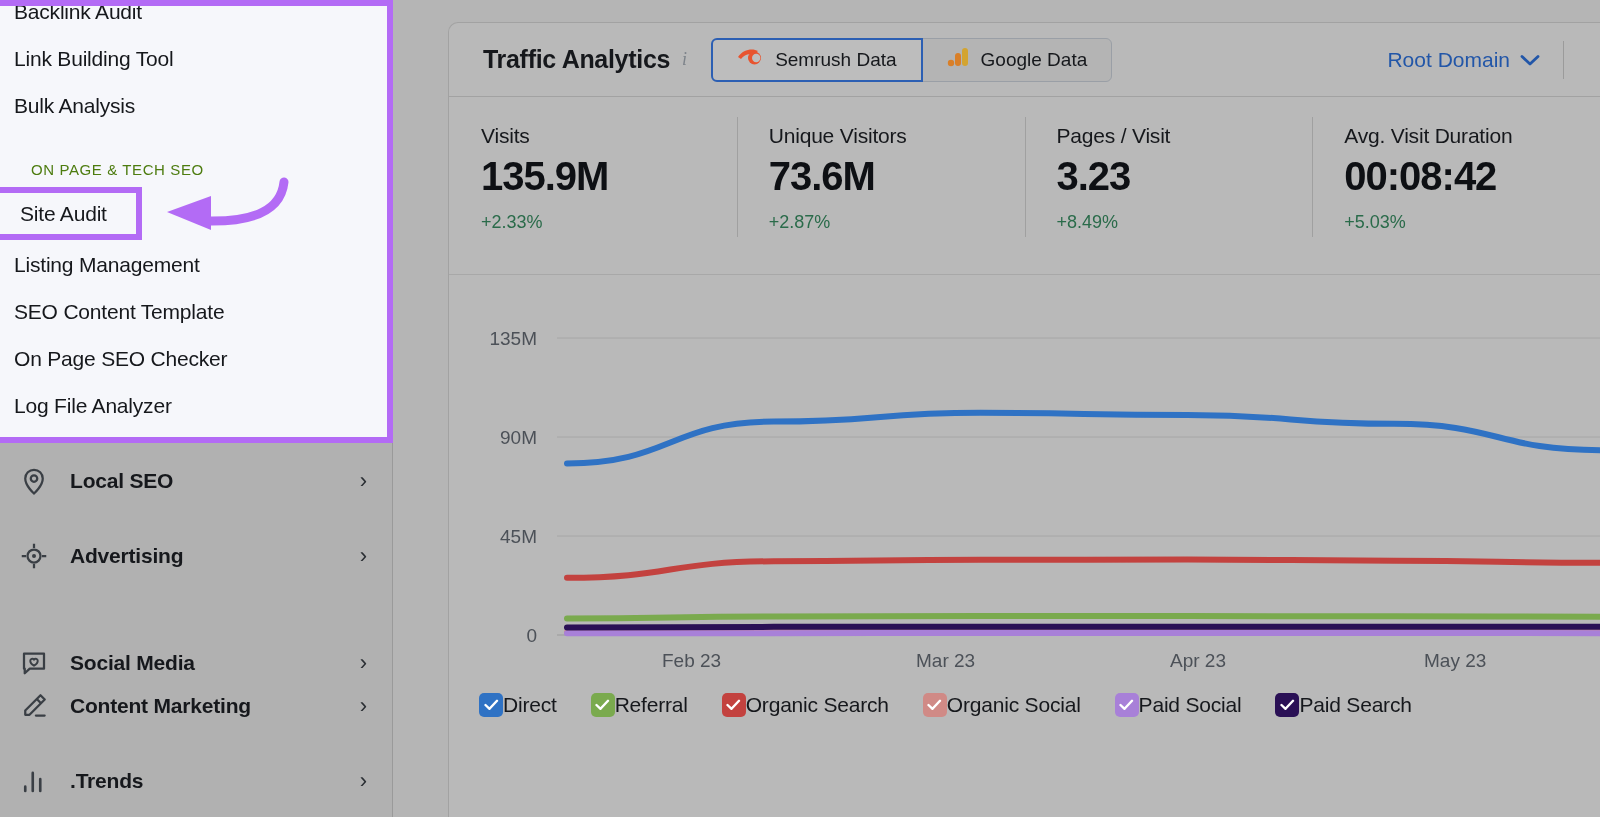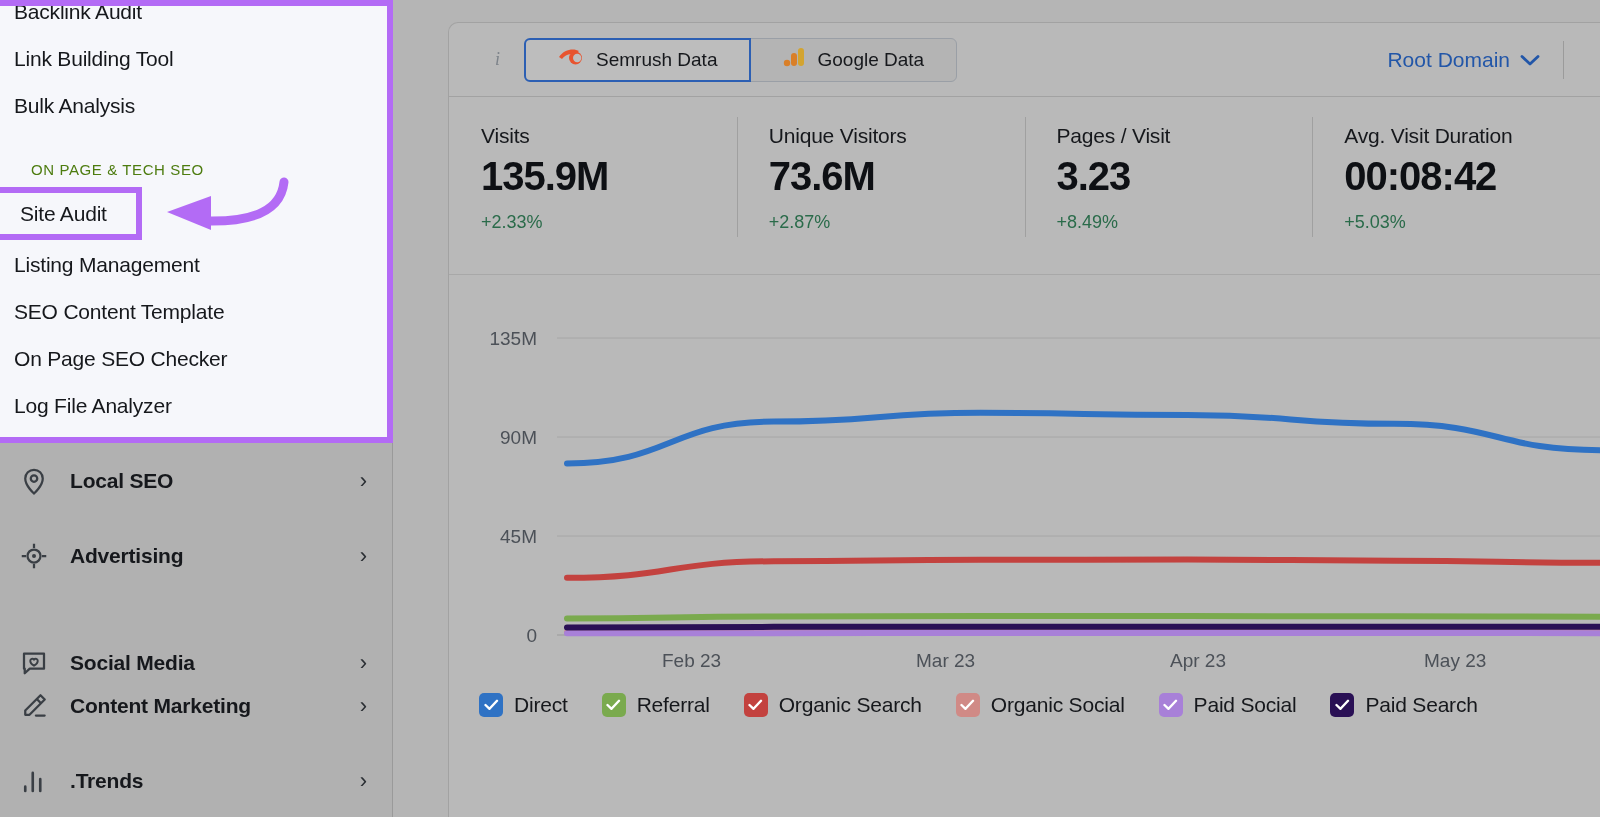--- a/index.html
+++ b/index.html
@@ -140,21 +140,21 @@
     font-family: "Liberation Serif", serif;
   }
   #seg-control {
     display: flex;
     margin-left: 24px;
     height: 44px;
   }
   .seg-btn {
     display: flex; align-items: center;
     gap: 12px;
-    padding: 0 32px;
+    padding: 0 24px;
     height: 44px;
     font-size: 19px;
     color: #16181c;
     border: 1px solid #9a9fa6;
     background: #b4b4b4;
   }
   .seg-btn.active {
     border: 2px solid #2c5fb3;
     background: #bdbdbd;
     border-radius: 6px 0 0 6px;
@@ -221,21 +221,21 @@
   }
   #chart-svg { display: block; }
   #legend {
     position: absolute;
     left: 30px; bottom: 28px;
     display: flex; align-items: center;
     gap: 0;
   }
   .legend-item {
     display: flex; align-items: center;
-    gap: 11px;
+    gap: 0;
     margin-right: 34px;
   }
   .legend-box {
     width: 24px; height: 24px;
     border-radius: 5px;
     display: flex; align-items: center; justify-content: center;
     color: #fff;
     font-size: 15px;
     line-height: 1;
   }
@@ -344,20 +344,21 @@
   </div>
 
   <svg id="anno-arrow" viewBox="0 0 160 85">
     <path d="M139 12 C 136 40, 110 52, 62 51" fill="none" stroke="#b36bf5" stroke-width="9" stroke-linecap="round"></path>
     <path d="M22 42 L 66 26 L 66 60 Z" fill="#b36bf5"></path>
   </svg>
 
   <div id="main">
 
     <div id="main-header">
+      <span id="ta-title">Traffic Analytics</span>
       <span id="ta-info">i</span>
 
       <div id="seg-control">
         <div class="seg-btn active">
           <span>
             <svg width="26" height="20" viewBox="0 0 26 20">
               <path d="M1 10 C 6 2, 16 1, 21 4 L 16 8 C 12 6, 7 8, 4 12 Z" fill="#e8542f"></path>
               <circle cx="17.5" cy="11" r="6.5" fill="#e8542f"></circle>
               <circle cx="19.2" cy="11" r="4.2" fill="#bfbfbf"></circle>
             </svg>

